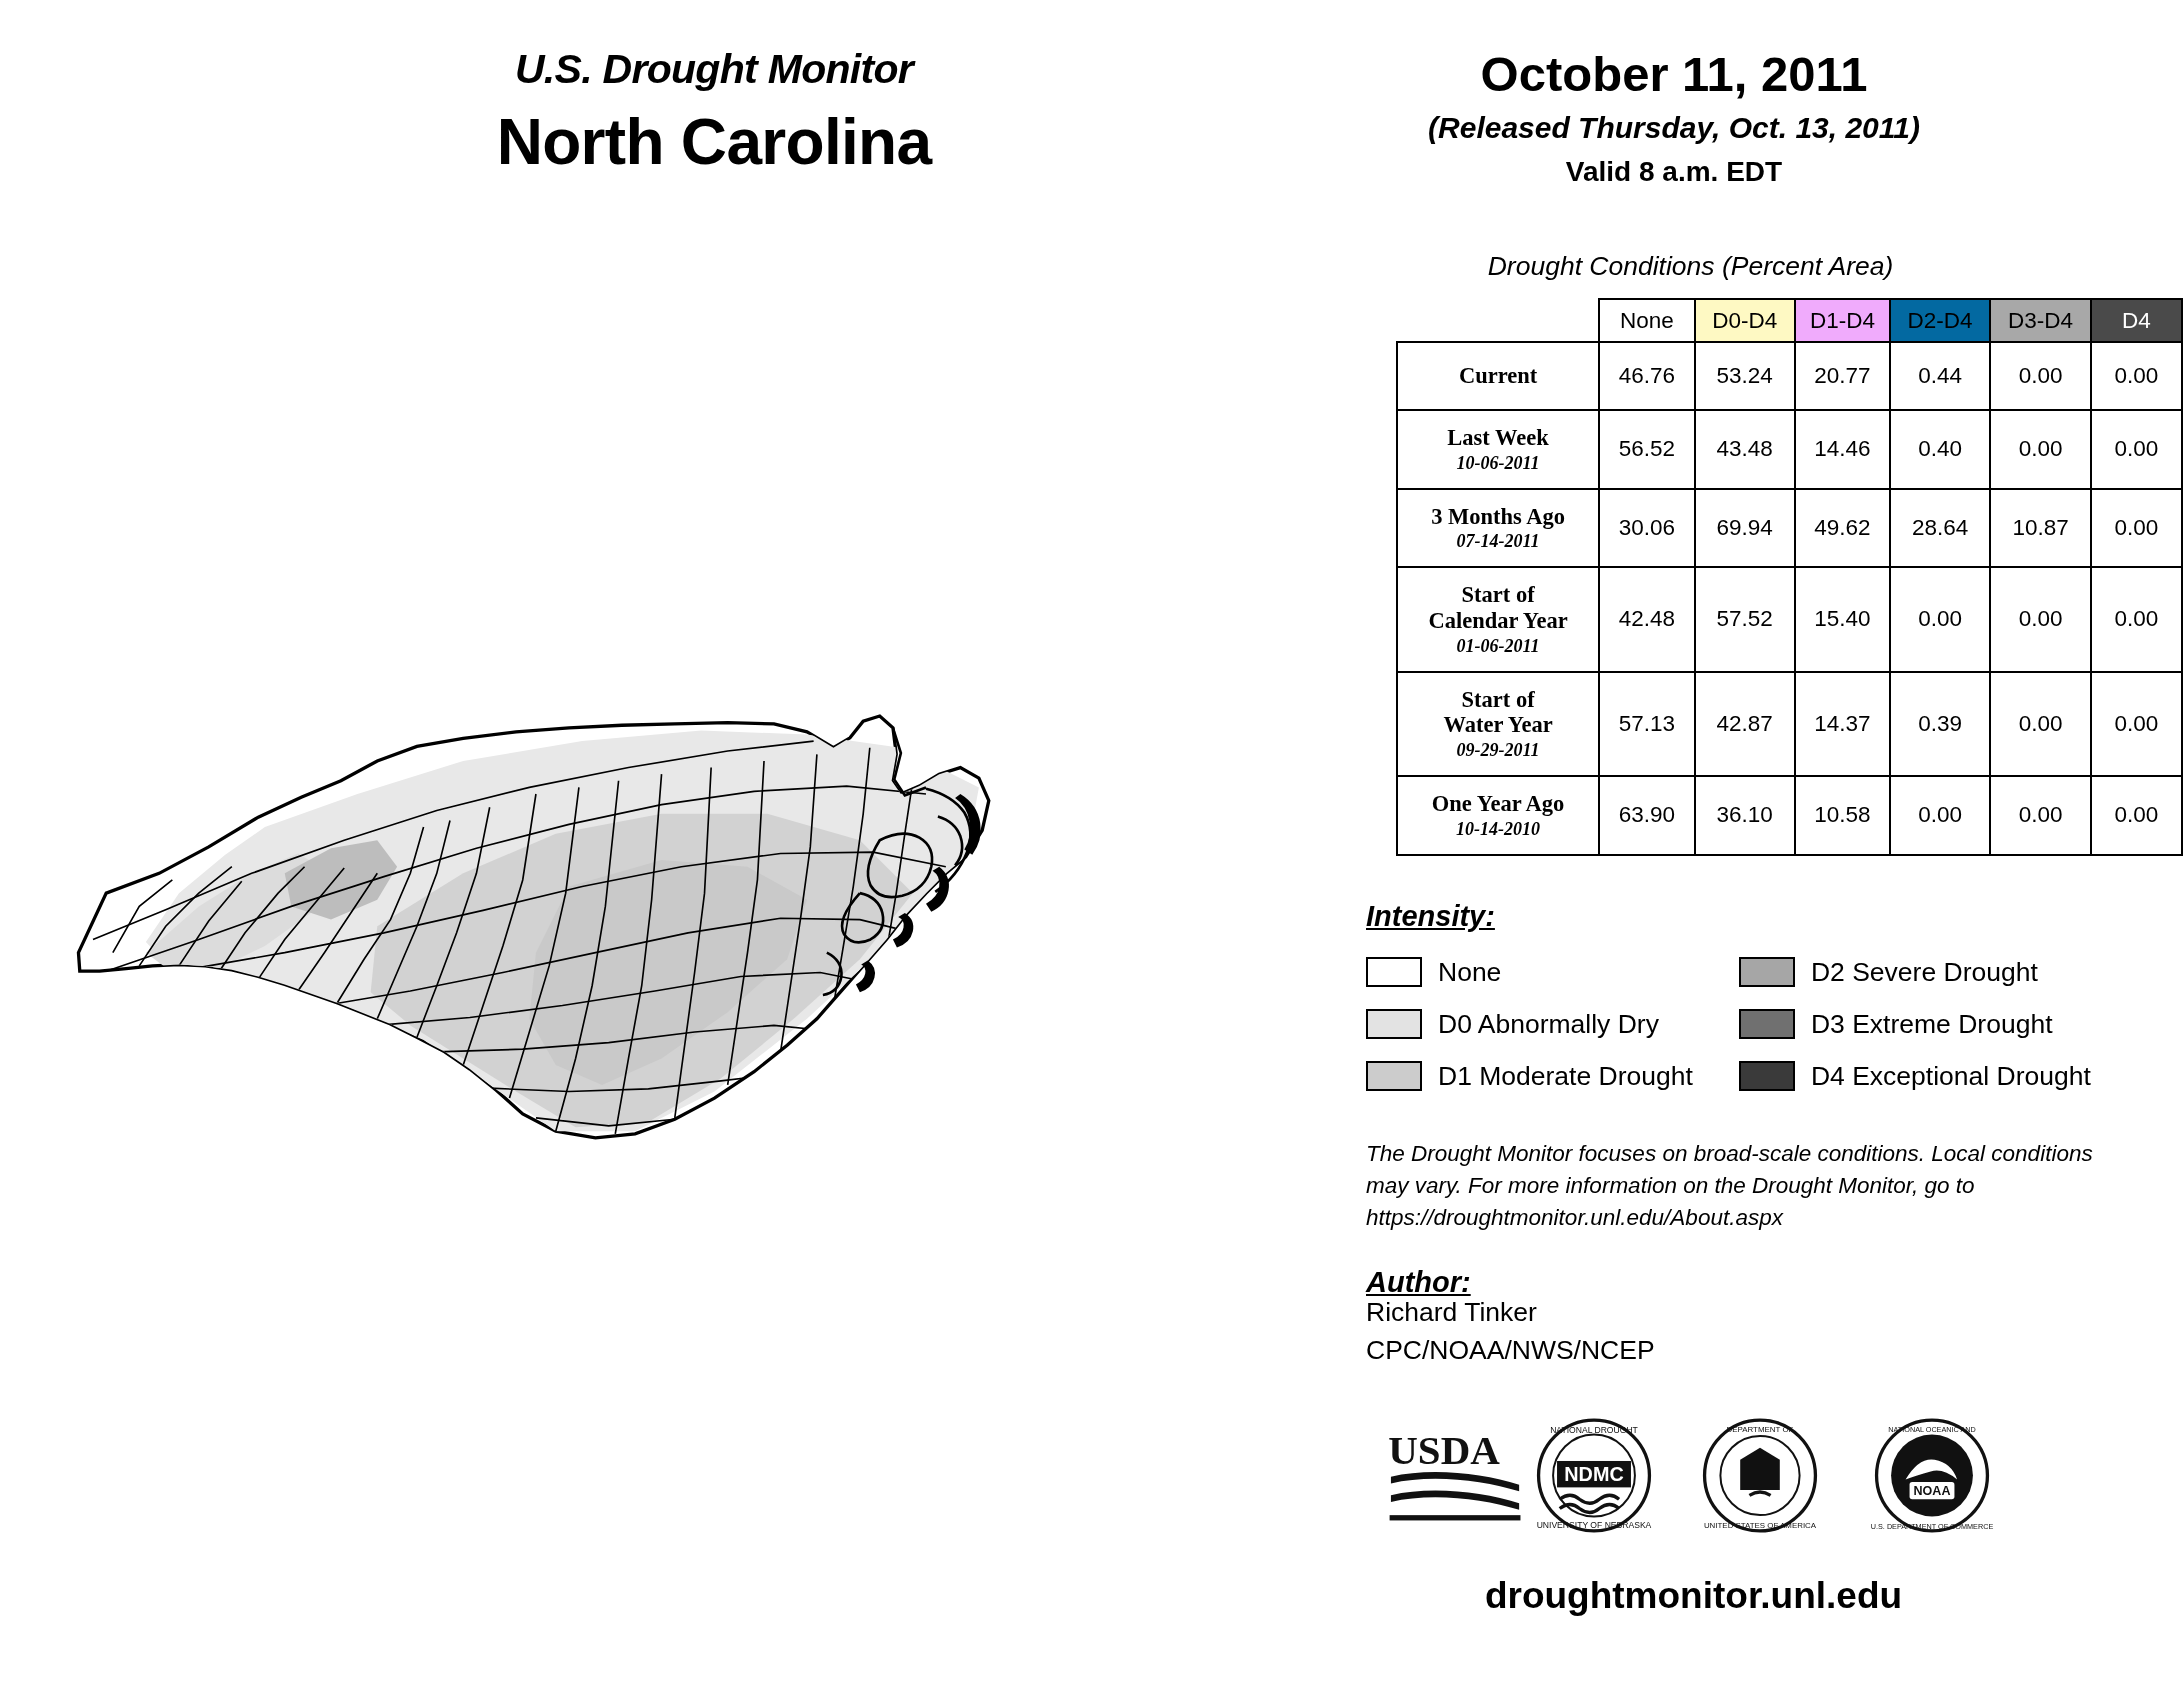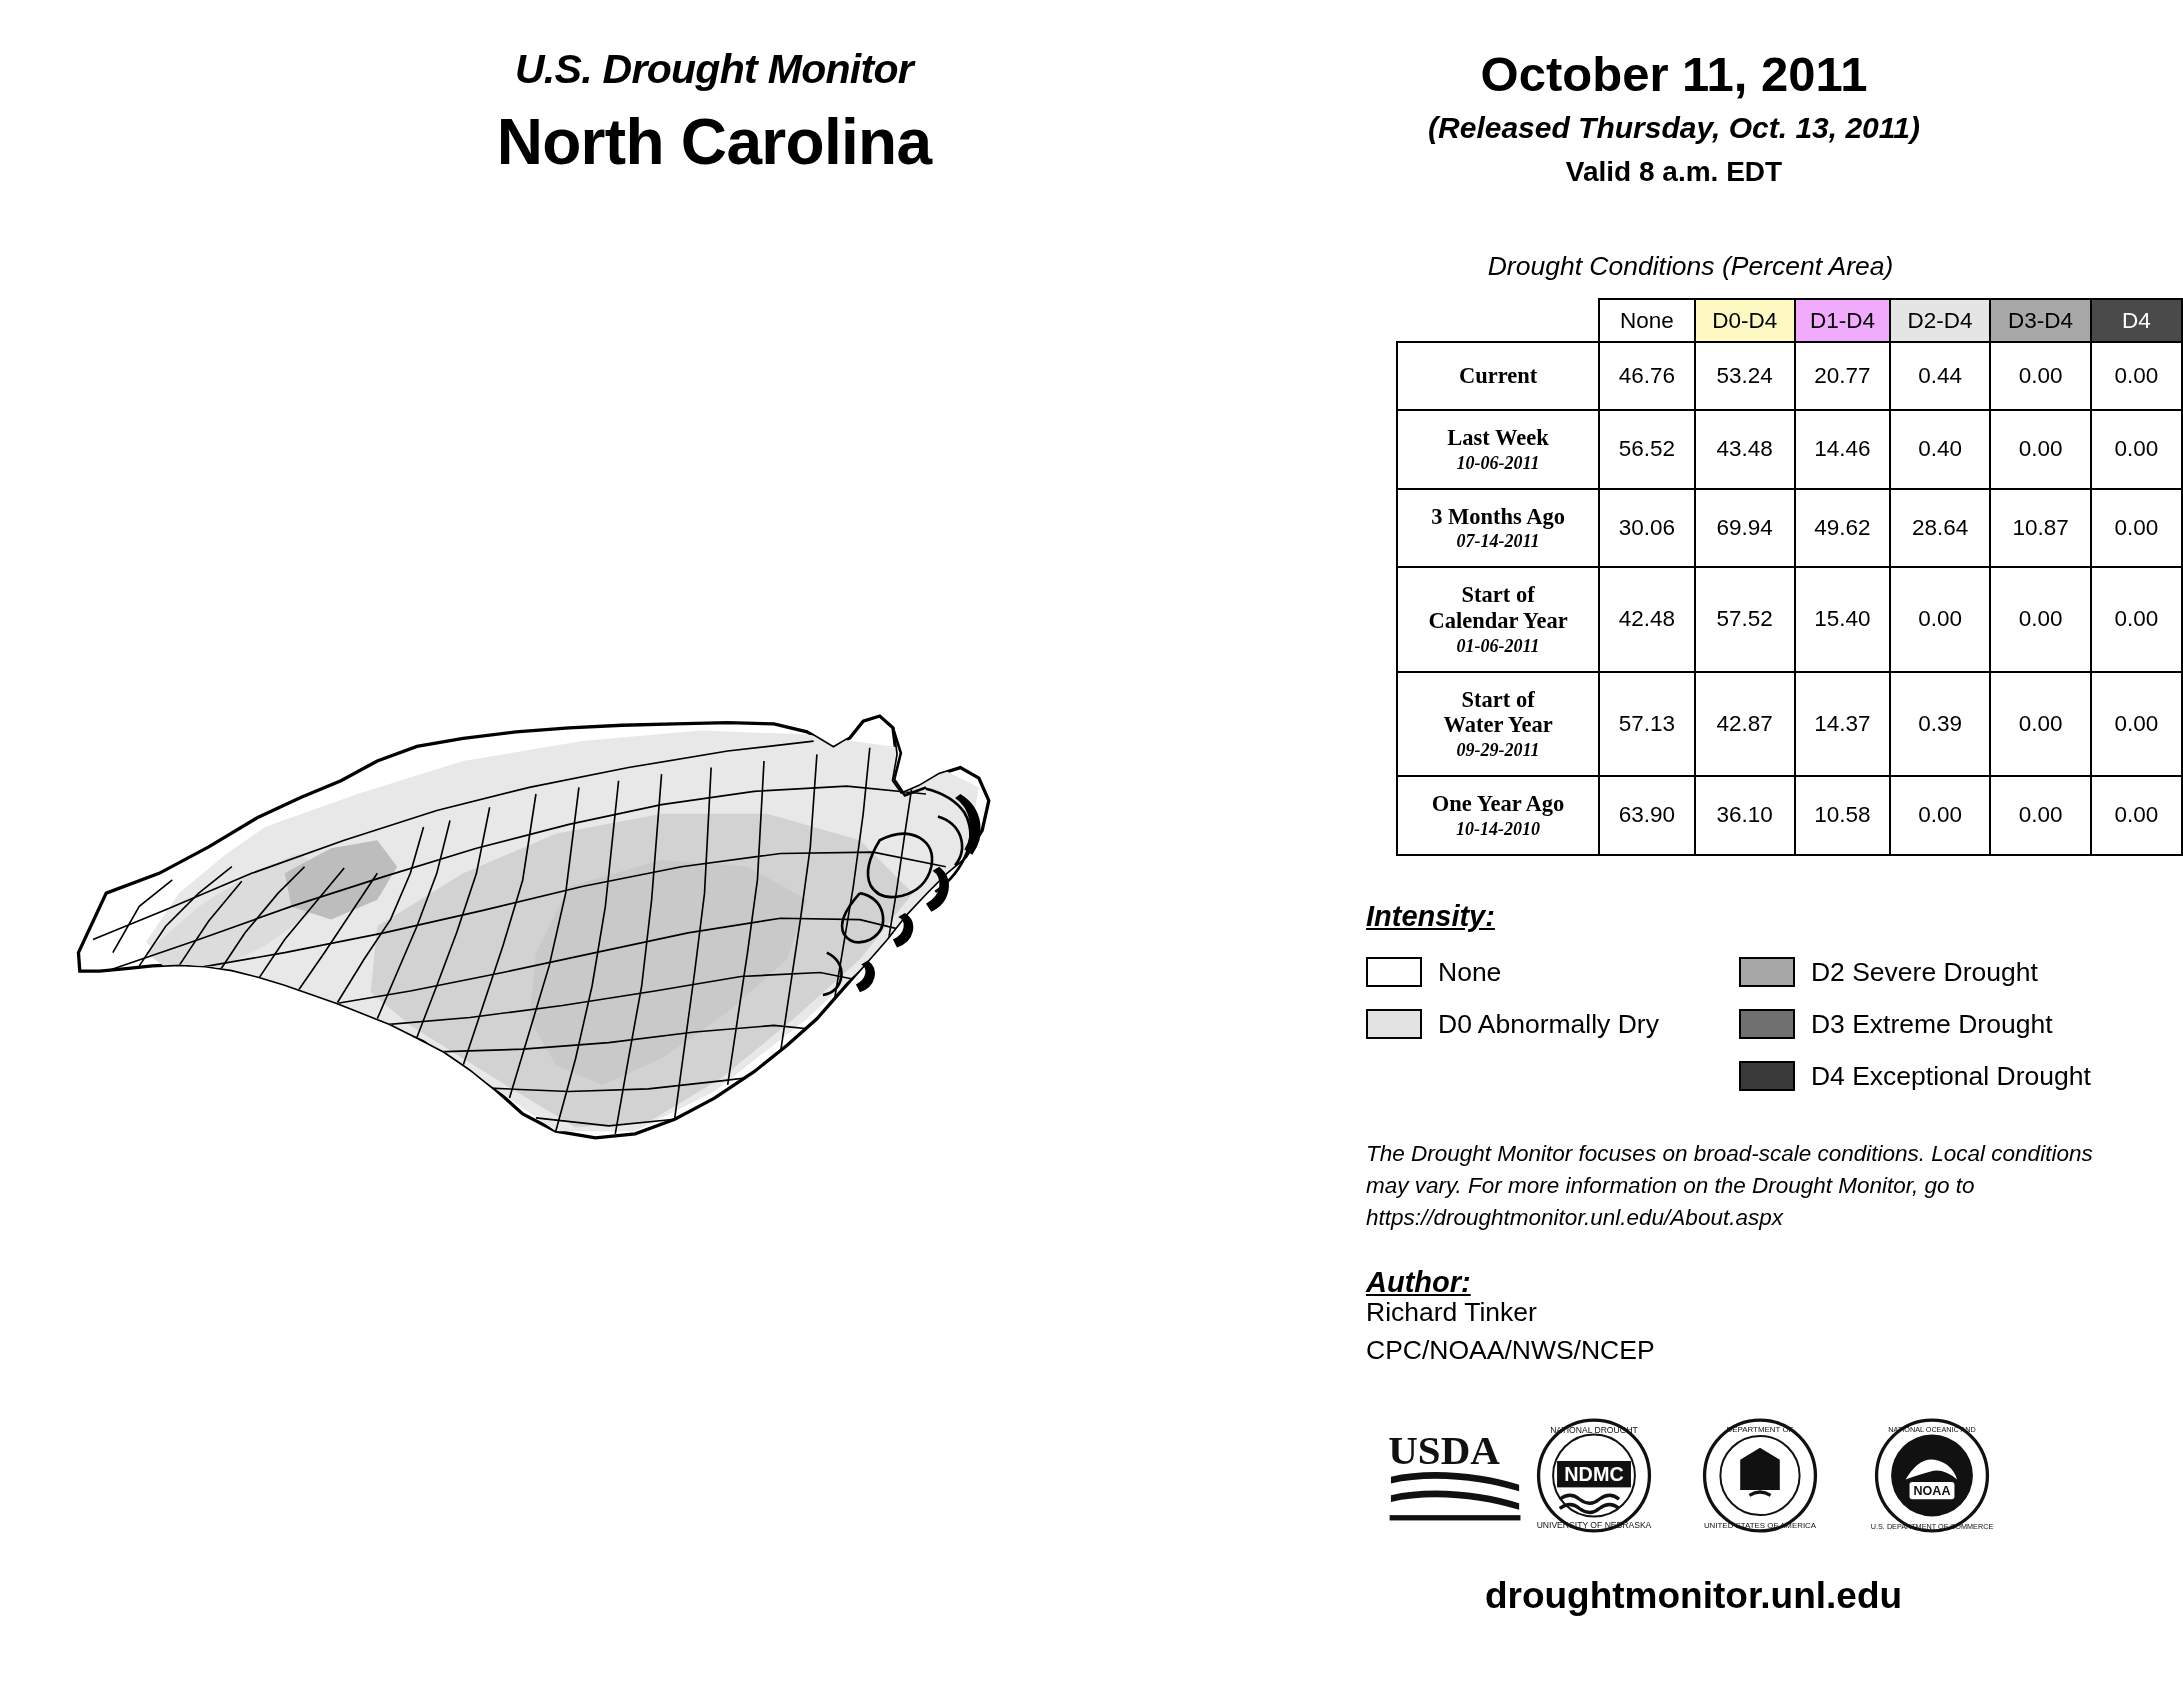--- a/index.html
+++ b/index.html
@@ -94,21 +94,21 @@
     height: 41px;
     padding: 0 5.3px;
   }
   .hdr-corner {
     border: none !important;
     width: 198px;
   }
   .hdr-none   { background:#ffffff; width:85px; }
   .hdr-d0d4   { background:#fef9c3; width:91px; }
   .hdr-d1d4   { background:#f0abfc; width:85px; }
-  .hdr-d2d4   { background:#e5e5e5; width:91px; }
+  .hdr-d2d4   { background:#0369a1; width:91px; }
   .hdr-d3d4   { background:#a8a8a8; width:91px; }
   .hdr-d4     { background:#4a4a4a; color:#ffffff; width:82px; }
 
   .row-label {
     padding: 14px 8px;
     text-align: center;
     line-height: 1.15;
     font-family: Liberation Serif, serif;
   }
   .row-label .rl-main {
@@ -342,20 +342,24 @@
   <div class="intensity-title">Intensity:</div>
   <div class="legend">
     <div class="legend-col left">
       <div class="legend-item">
         <span class="swatch" style="background:#ffffff"></span>
         <span class="legend-label">None</span>
       </div>
       <div class="legend-item">
         <span class="swatch" style="background:#e3e3e3"></span>
         <span class="legend-label">D0 Abnormally Dry</span>
+      </div>
+      <div class="legend-item">
+        <span class="swatch" style="background:#cccccc"></span>
+        <span class="legend-label">D1 Moderate Drought</span>
       </div>
     </div>
     <div class="legend-col right">
       <div class="legend-item">
         <span class="swatch" style="background:#a6a6a6"></span>
         <span class="legend-label">D2 Severe Drought</span>
       </div>
       <div class="legend-item">
         <span class="swatch" style="background:#707070"></span>
         <span class="legend-label">D3 Extreme Drought</span>

